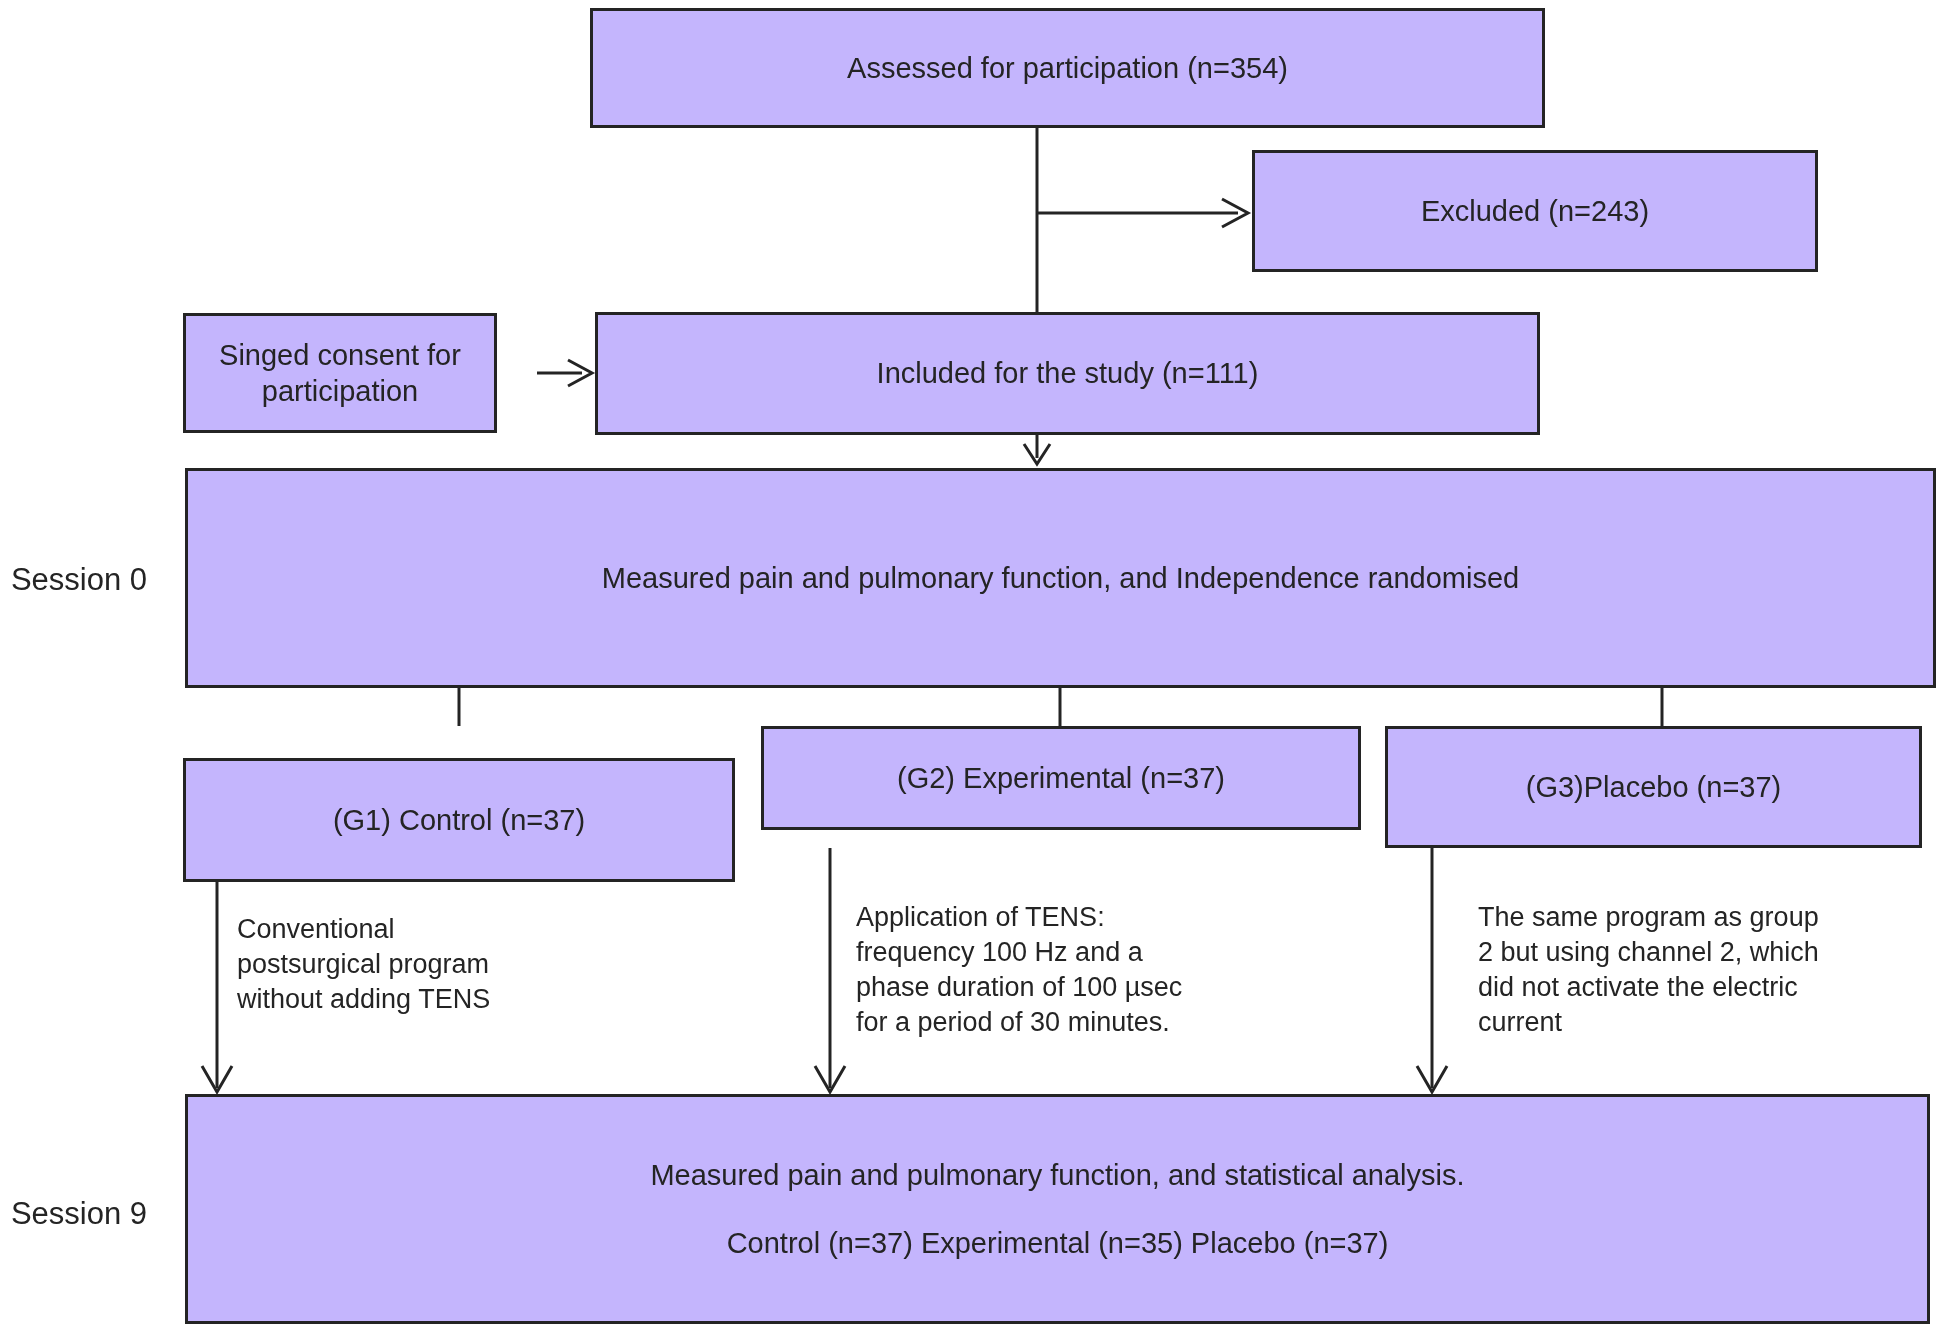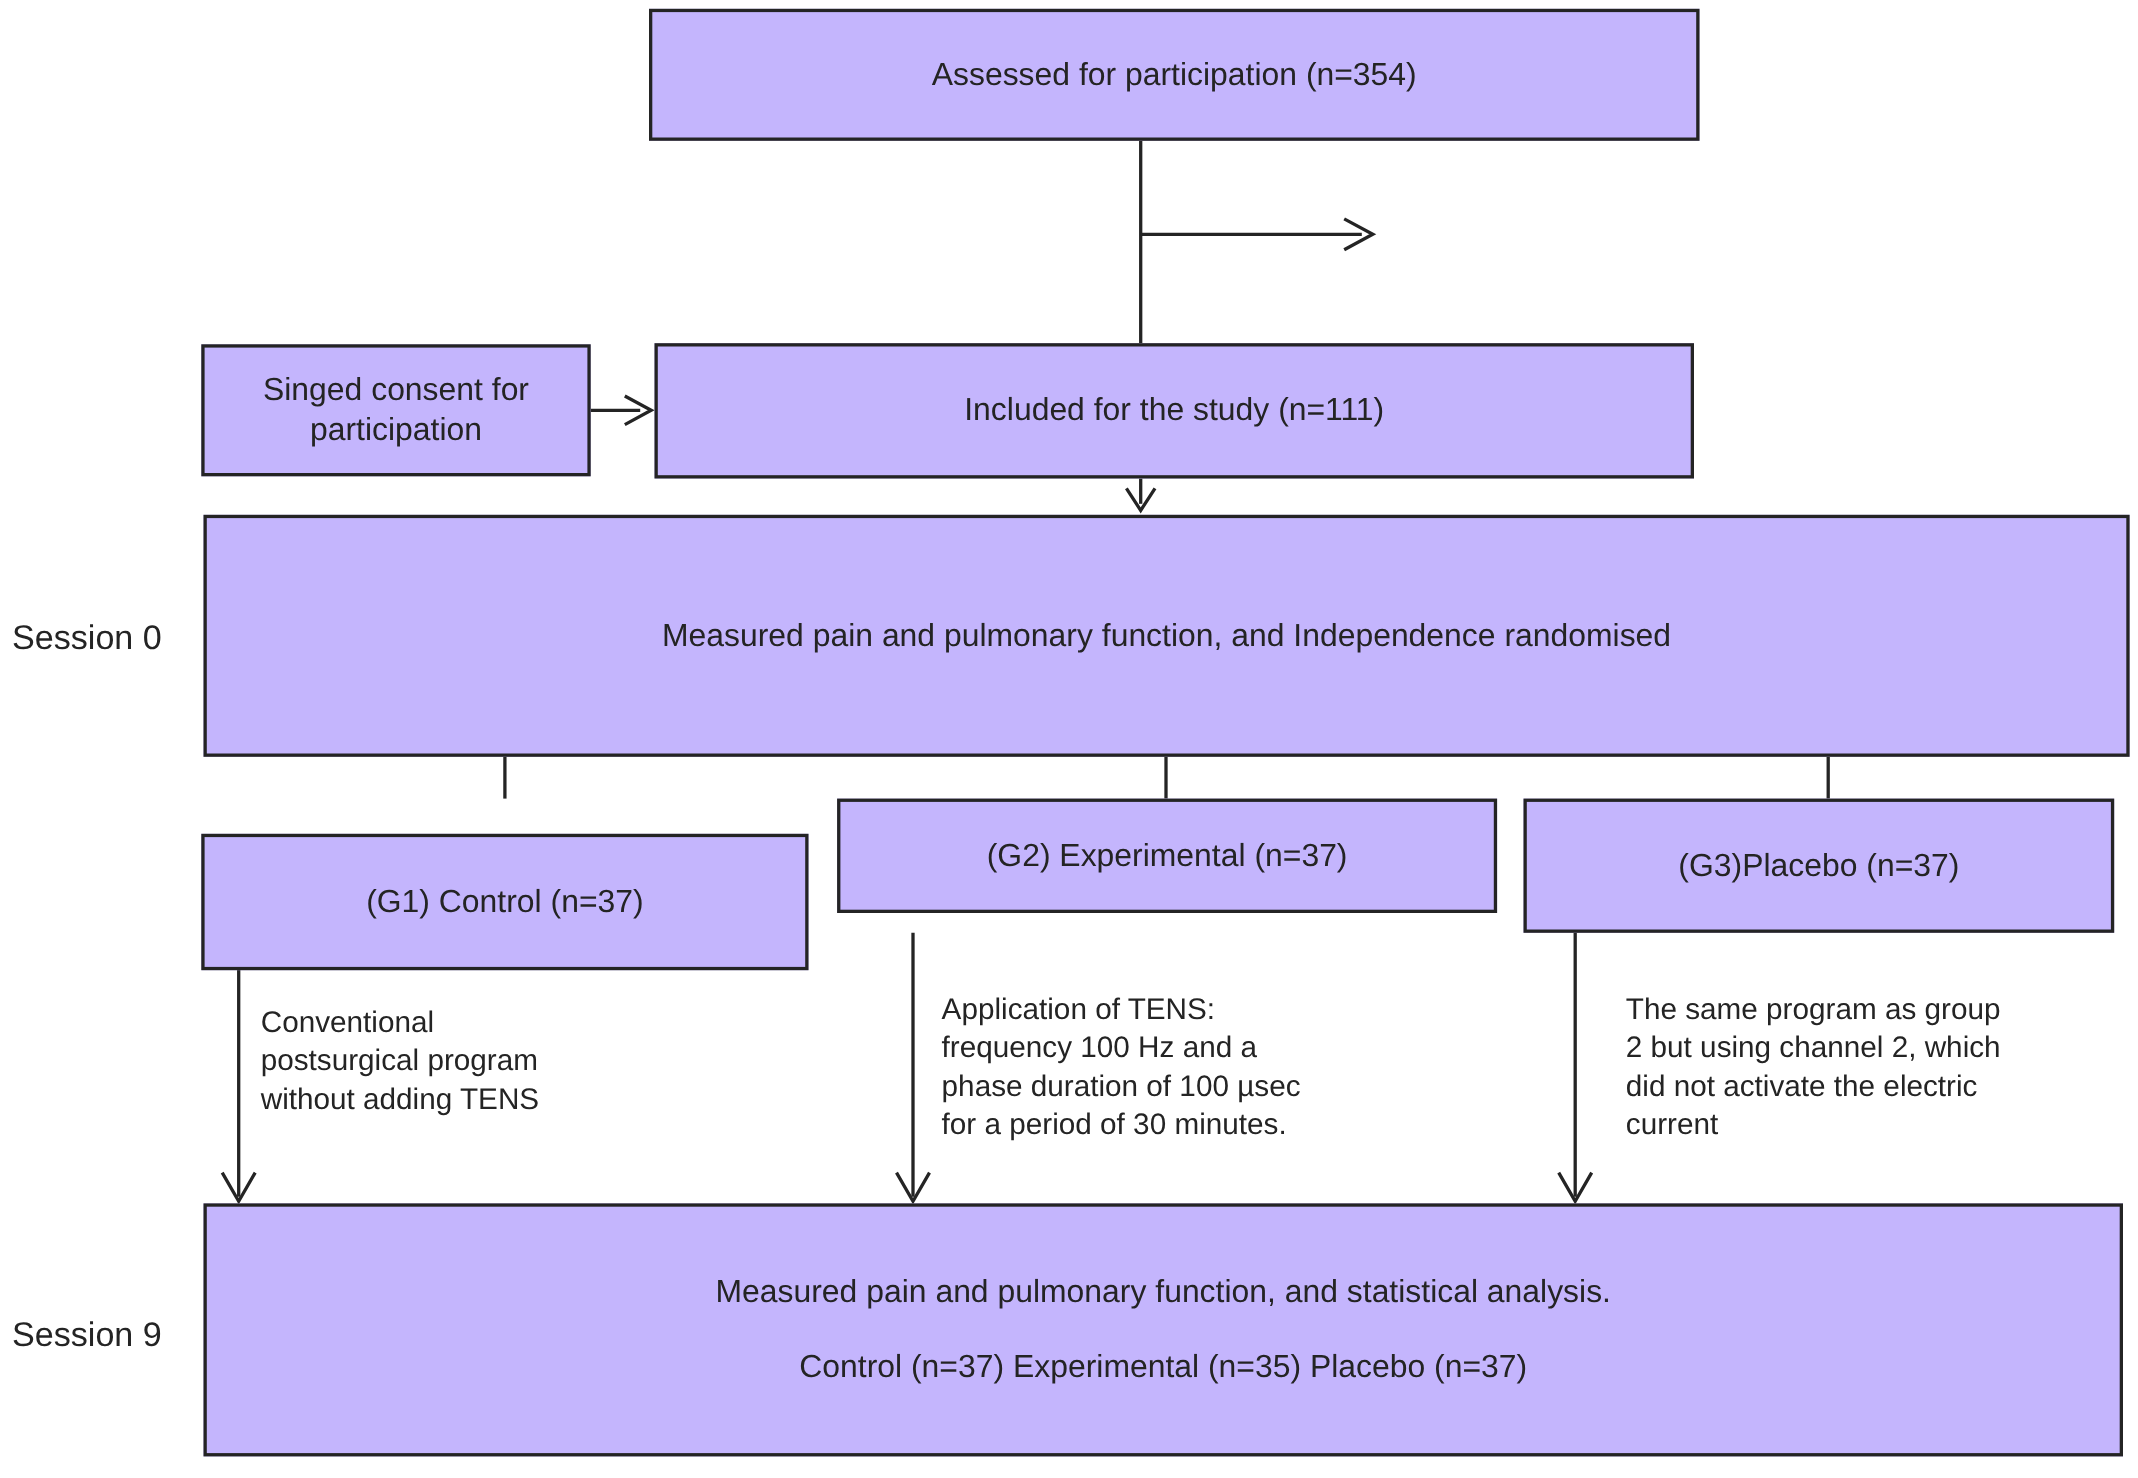--- a/index.html
+++ b/index.html
@@ -85,22 +85,23 @@
     <line class="ln" x1="217" y1="848" x2="217" y2="1088"></line>
     <path class="ln" d="M 202 1066 L 217 1092 L 232 1066"></path>
     <line class="ln" x1="830" y1="848" x2="830" y2="1088"></line>
     <path class="ln" d="M 815 1066 L 830 1092 L 845 1066"></path>
     <line class="ln" x1="1432" y1="848" x2="1432" y2="1088"></line>
     <path class="ln" d="M 1417 1066 L 1432 1092 L 1447 1066"></path>
   </svg>
 
   <div class="box" style="left:590px; top:8px; width:955px; height:120px;">Assessed for participation (n=354)</div>
 
+  <div class="box" style="left:1252px; top:150px; width:566px; height:122px;">Excluded (n=243)</div>
 
-  <div class="box" style="left:183px; top:313px; width:354px; height:120px;">Singed consent for
+  <div class="box" style="left:183px; top:313px; width:314px; height:120px;">Singed consent for
 participation</div>
 
   <div class="box" style="left:595px; top:312px; width:945px; height:123px;">Included for the study (n=111)</div>
 
   <div class="box" style="left:185px; top:468px; width:1751px; height:220px;">Measured pain and pulmonary function, and Independence randomised</div>
 
   <div class="box" style="left:183px; top:726px; width:552px; height:124px;margin-top:32px;">(G1) Control (n=37)</div>
 
   <div class="box" style="left:761px; top:726px; width:600px; height:104px;">(G2) Experimental (n=37)</div>
 

